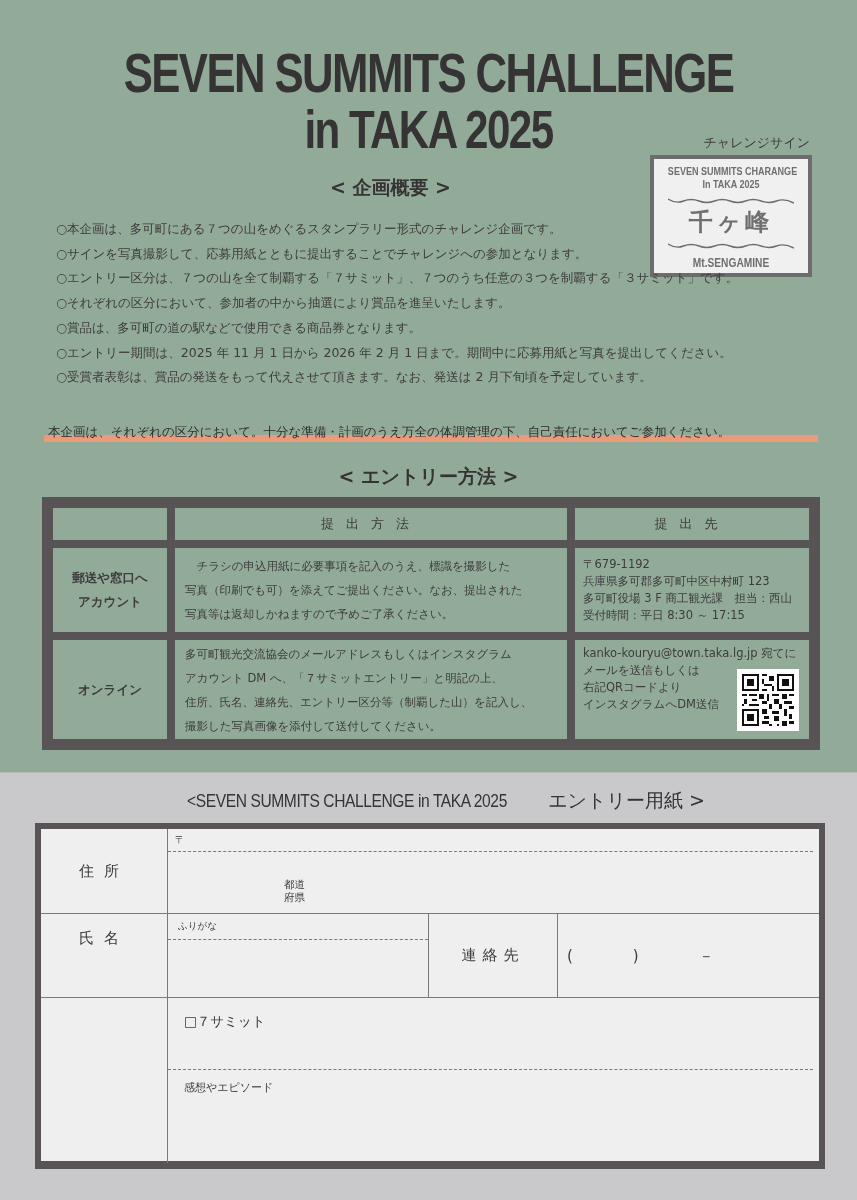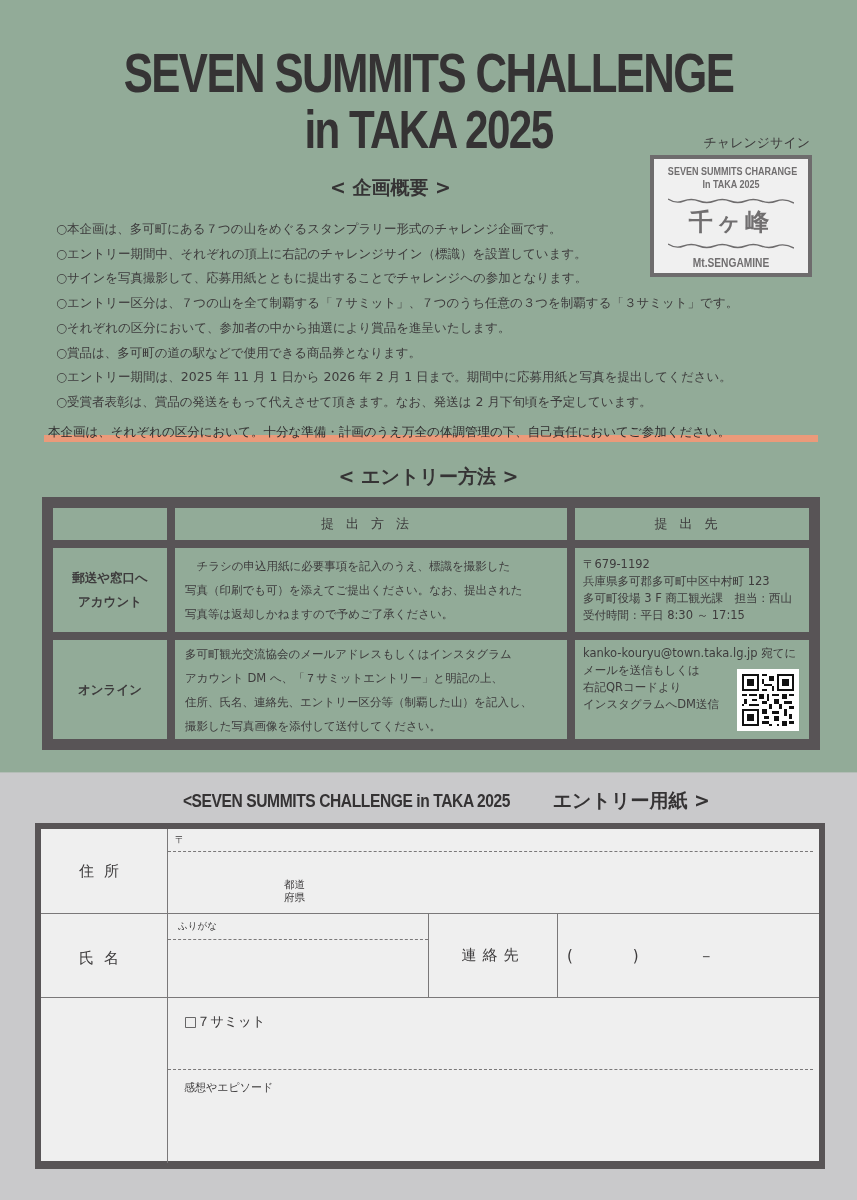--- a/index.html
+++ b/index.html
@@ -33,21 +33,21 @@
   .notice .txt { position: absolute; left: 4px; top: 0; font-size: 12.5px; color: #2f2d2e; white-space: nowrap; }
 
   table.method { position: absolute; left: 42px; top: 497px; width: 778px; height: 253px; border-collapse: separate; border-spacing: 0; background: #585456; border: 7px solid #585456; }
   table.method td { background: #92ab98; border: 4px solid #585456; font-size: 11.5px; color: #3d3b3c; vertical-align: middle; }
   table.method tr.head td { height: 40px; text-align: center; font-weight: normal; font-size: 13px; letter-spacing: 12px; }
   table.method td.rowlabel { width: 122px; text-align: center; font-weight: bold; font-size: 12.5px; line-height: 24px; }
   table.method td.mid { width: 400px; padding: 0 10px; line-height: 24px; }
   table.method td.dest { padding: 0 8px; line-height: 17px; font-size: 11.5px; position: relative; }
   .qr { position: absolute; right: 10px; bottom: 8px; width: 62px; height: 62px; background: #fff; padding: 5px; }
 
-  .form-title { position: absolute; left: 0; top: 788px; width: 857px; text-align: center; font-size: 19px; font-weight: bold; color: #353334; }
+  .form-title { position: absolute; left: 0; top: 788px; width: 857px; text-align: center; font-size: 19px; font-weight: normal; color: #353334; }
   .form-title .en { font-family: "Liberation Sans", sans-serif; display: inline-block; transform: scaleX(0.82); letter-spacing: -0.5px; }
 
   .form { position: absolute; left: 35px; top: 823px; width: 790px; height: 346px; background: #585456; padding: 6px 6px 8px 6px; }
   .form-inner { position: relative; width: 100%; height: 100%; background: #efefef; }
   .cell { position: absolute; border-color: #7a7879; border-style: solid; border-width: 0; }
   .lbl { position: absolute; display: flex; align-items: center; justify-content: center; flex-direction: column; font-size: 15px; color: #3d3b3c; letter-spacing: 10px; }
   .dash { position: absolute; border-top: 1px dashed #7a7879; height: 0; }
   .small { position: absolute; font-size: 10px; color: #3d3b3c; }
   .txt13 { position: absolute; font-size: 13.5px; color: #3d3b3c; white-space: nowrap; }
 </style>
@@ -71,21 +71,20 @@
   <svg class="wave" viewBox="0 0 130 8" preserveAspectRatio="none" width="126" height="8">
       <path d="M0 2 Q8 7 16 4 T32 4 T48 4 T64 4 T80 4 T96 4 T112 4 T130 6" stroke="#6e6c6d" stroke-width="1.4" fill="none"></path>
     </svg>
   <div class="s4">Mt.SENGAMINE</div>
 </div>
 
 <div class="section-head sh1">&lt; 企画概要 &gt;</div>
 
 <ul class="overview">
   <li>○本企画は、多可町にある７つの山をめぐるスタンプラリー形式のチャレンジ企画です。</li>
-  <li>○エントリー期間中、それぞれの頂上に右記のチャレンジサイン（標識）を設置しています。</li>
   <li>○サインを写真撮影して、応募用紙とともに提出することでチャレンジへの参加となります。</li>
   <li>○エントリー区分は、７つの山を全て制覇する「７サミット」、７つのうち任意の３つを制覇する「３サミット」です。</li>
   <li>○それぞれの区分において、参加者の中から抽選により賞品を進呈いたします。</li>
   <li>○賞品は、多可町の道の駅などで使用できる商品券となります。</li>
   <li>○エントリー期間は、2025 年 11 月 1 日から 2026 年 2 月 1 日まで。期間中に応募用紙と写真を提出してください。</li>
   <li>○受賞者表彰は、賞品の発送をもって代えさせて頂きます。なお、発送は 2 月下旬頃を予定しています。</li>
 </ul>
 
 <div class="notice">
   <div class="bar"></div>
@@ -165,21 +164,21 @@
     <div class="cell" style="left:126px;top:0;width:1px;height:334px;border-left-width:1px;"></div>
     <div class="small" style="left:134px;top:4px;">〒</div>
     <div class="dash" style="left:127px;top:22px;width:645px;"></div>
     <div class="small" style="left:243px;top:49px;font-size:10.5px;line-height:13px;">
       <div>都道</div>
       <div>府県</div>
     </div>
     <div style="position:absolute;left:127px;top:23px;width:645px;height:60px;"></div>
     <div class="cell" style="left:0;top:84px;width:778px;height:1px;border-top-width:1px;"></div>
 
-    <div class="lbl" style="left:0;top:88px;width:126px;height:83px;font-family:Liberation Mono, monospace;">氏名</div>
+    <div class="lbl" style="left:0;top:68px;width:126px;height:83px;font-family:Liberation Mono, monospace;">氏名</div>
     <div class="small" style="left:137px;top:91px;font-size:9.5px;">ふりがな</div>
     <div class="dash" style="left:127px;top:110px;width:260px;"></div>
     <div style="position:absolute;left:127px;top:111px;width:260px;height:57px;"></div>
     <div class="cell" style="left:387px;top:85px;width:1px;height:83px;border-left-width:1px;"></div>
     <div class="lbl" style="left:388px;top:85px;width:128px;height:83px;font-size:15px;letter-spacing:6px;">連絡先</div>
     <div class="cell" style="left:516px;top:85px;width:1px;height:83px;border-left-width:1px;"></div>
     <div class="txt13" style="left:526px;top:118px;font-size:15px;">(　　　　)　　　　－</div>
     <div class="cell" style="left:0;top:168px;width:778px;height:1px;border-top-width:1px;"></div>
 
     <div class="txt13" style="left:143px;top:184px;">□７サミット</div>

